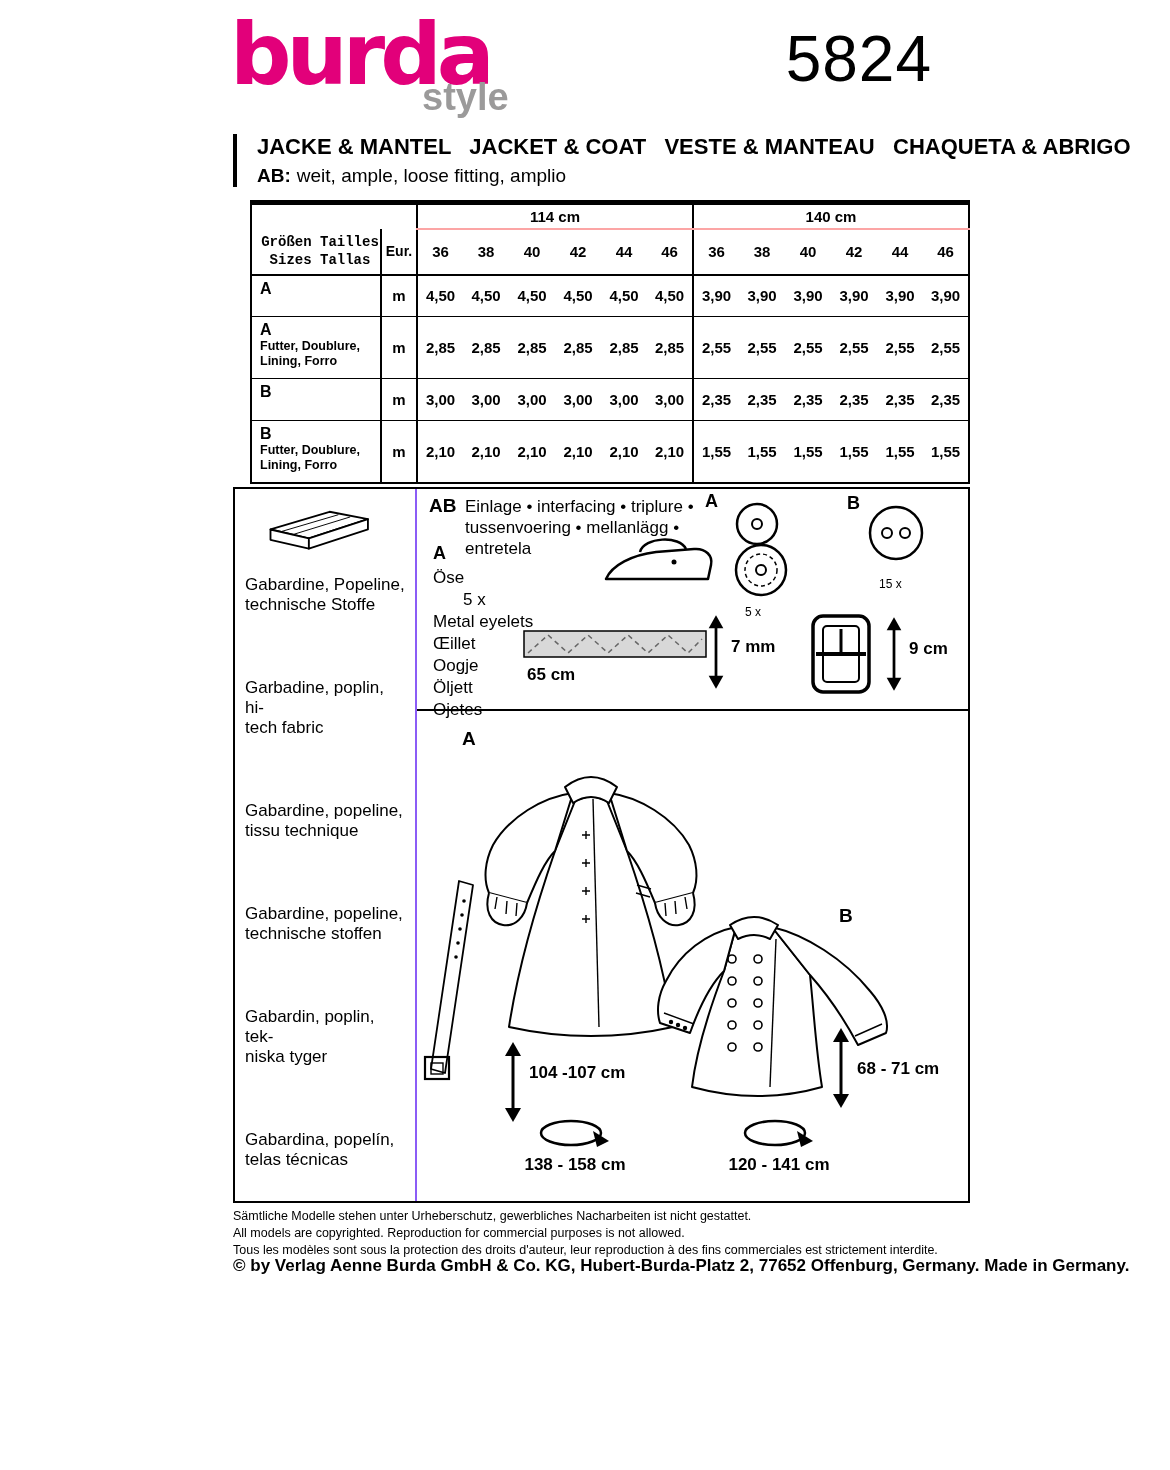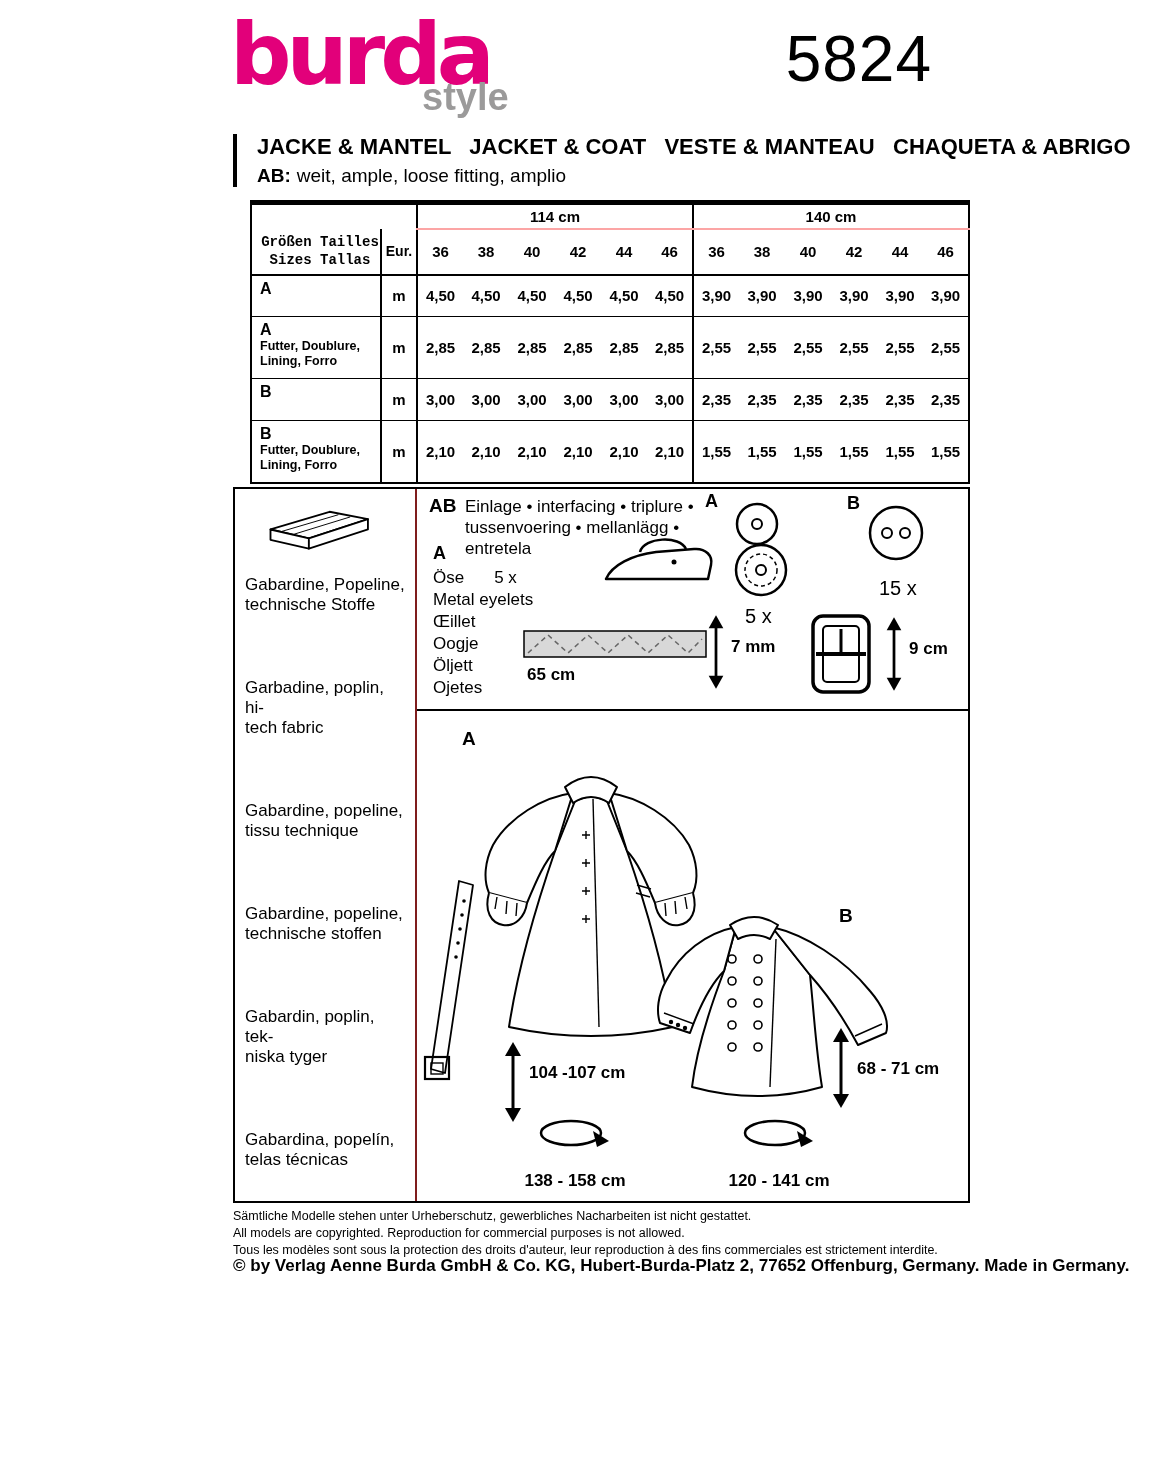--- a/index.html
+++ b/index.html
@@ -28,36 +28,36 @@
   .vl { border-left:2px solid #000; }
   .r-data td { border-bottom:1px solid #000; }
   .r-short td { height:42px; }
   .r-tall td { height:62px; }
   .rowlab { text-align:left !important; padding:4px 0 0 8px !important; vertical-align:top !important; }
   .rl { display:block; font-size:16px; }
   .rsl { display:block; font-size:12.5px; line-height:1.2; white-space:pre-line; }
 
   
   .main-box { position:absolute; left:233px; top:487px; width:737px; height:716px; border:2px solid #000; display:flex; }
-  .fabric-col { width:182px; border-right:2px solid #7f1d1d; padding:8px 10px; }
+  .fabric-col { width:182px; border-right:2px solid #8b5cf6; padding:8px 10px; }
   .fabric-col .bolt-wrap { margin:0 0 12px 2px; }
   .fabric-col p { font-size:17px; line-height:20px; margin:0 0 63px 0; white-space:pre-line; }
   .right-col { flex:1; display:flex; flex-direction:column; }
   .notions { position:relative; height:222px; border-bottom:2px solid #000; }
   .drawings { position:relative; flex:1; }
 
   .abs { position:absolute; }
   .nh { font-weight:bold; font-size:19px; }
   .ntext { font-size:17px; line-height:21px; width:262px; }
   .eyelets { font-size:17px; line-height:22px; }
-  .eyerow { display:flex; }
+  .eyerow { display:flex;flex-direction:column; }
   .eyecount { margin-left:30px; }
-  .count { font-size:20px; }
+  .count { font-size:12px; }
   .meas { font-weight:bold; font-size:17px; white-space:nowrap;text-align:center; }
-  .meas-c { white-space:nowrap;margin-top:16px; }
+  .meas-c { white-space:nowrap; }
 
   
   .legal { position:absolute; left:233px; top:1208px; font-size:12.5px; line-height:1.35; }
   .copyright { position:absolute; left:233px; top:1256px; font-size:17px; font-weight:600; }
 </style>
 </head>
 <body>
 
 <div class="page">
 

